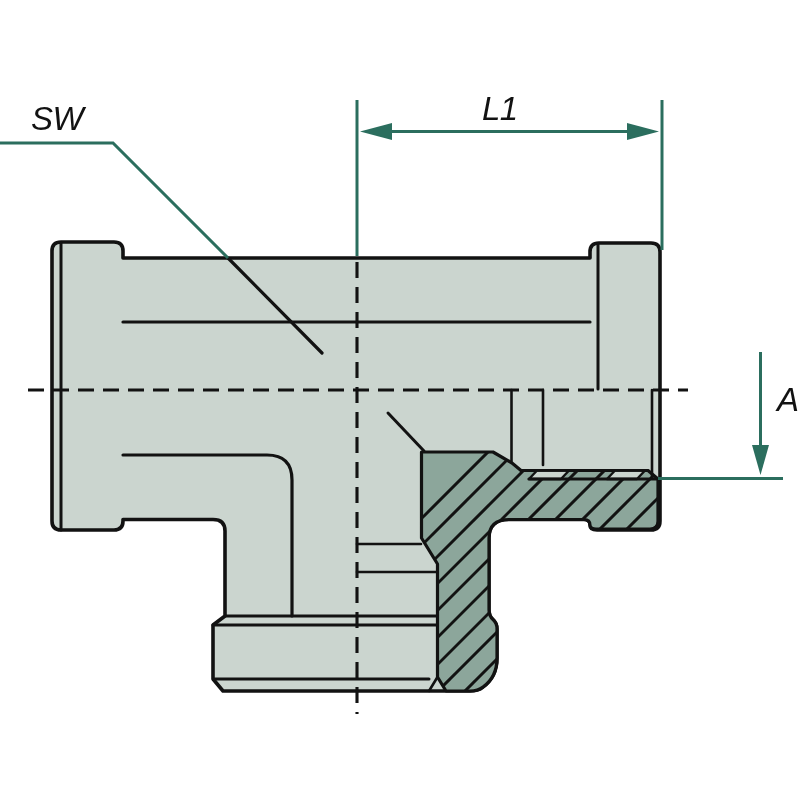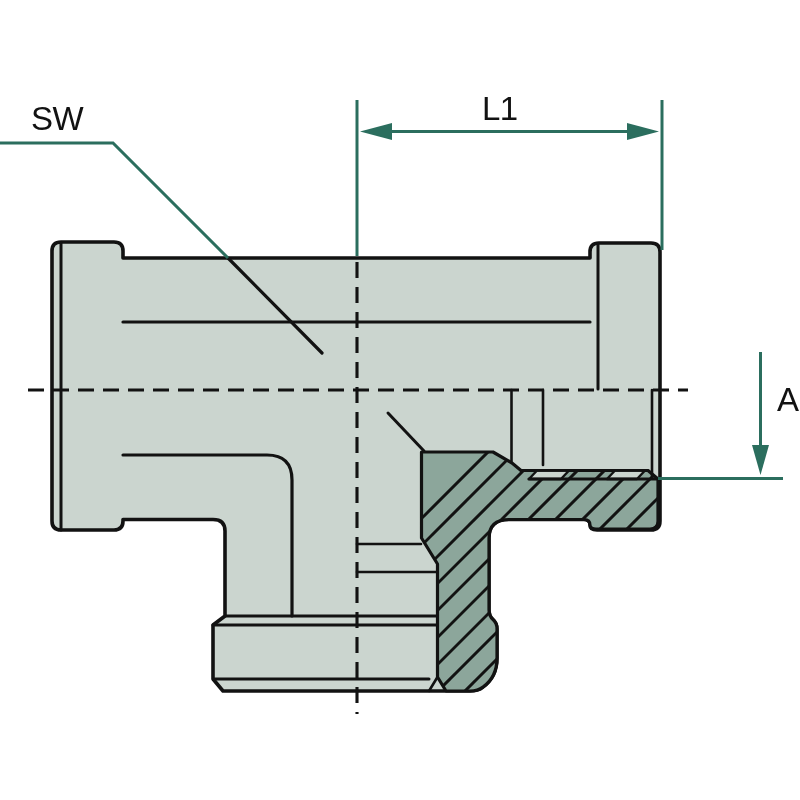--- a/index.html
+++ b/index.html
@@ -1,16 +1,16 @@
 <!DOCTYPE html>
 <html><head>
 <meta charset="utf-8">
 <style>
   html,body{margin:0;padding:0;background:#ffffff;}
-  .stage{width:800px;height:800px;position:relative;background:#f0abfc;overflow:hidden;}
+  .stage{width:800px;height:800px;position:relative;background:#f0abfc;overflow:hidden;font-style:italic;}
   svg{display:block;}
   text.dim-label{font-family:"Liberation Sans",sans-serif;font-size:33px;letter-spacing:-0.5px;fill:#121212;}
 </style>
 </head>
 <body>
 
 <div class="stage">
 <svg width="800" height="800" viewBox="0 0 800 800">
 
   <rect x="0" y="0" width="800" height="800" fill="#ffffff"></rect>

